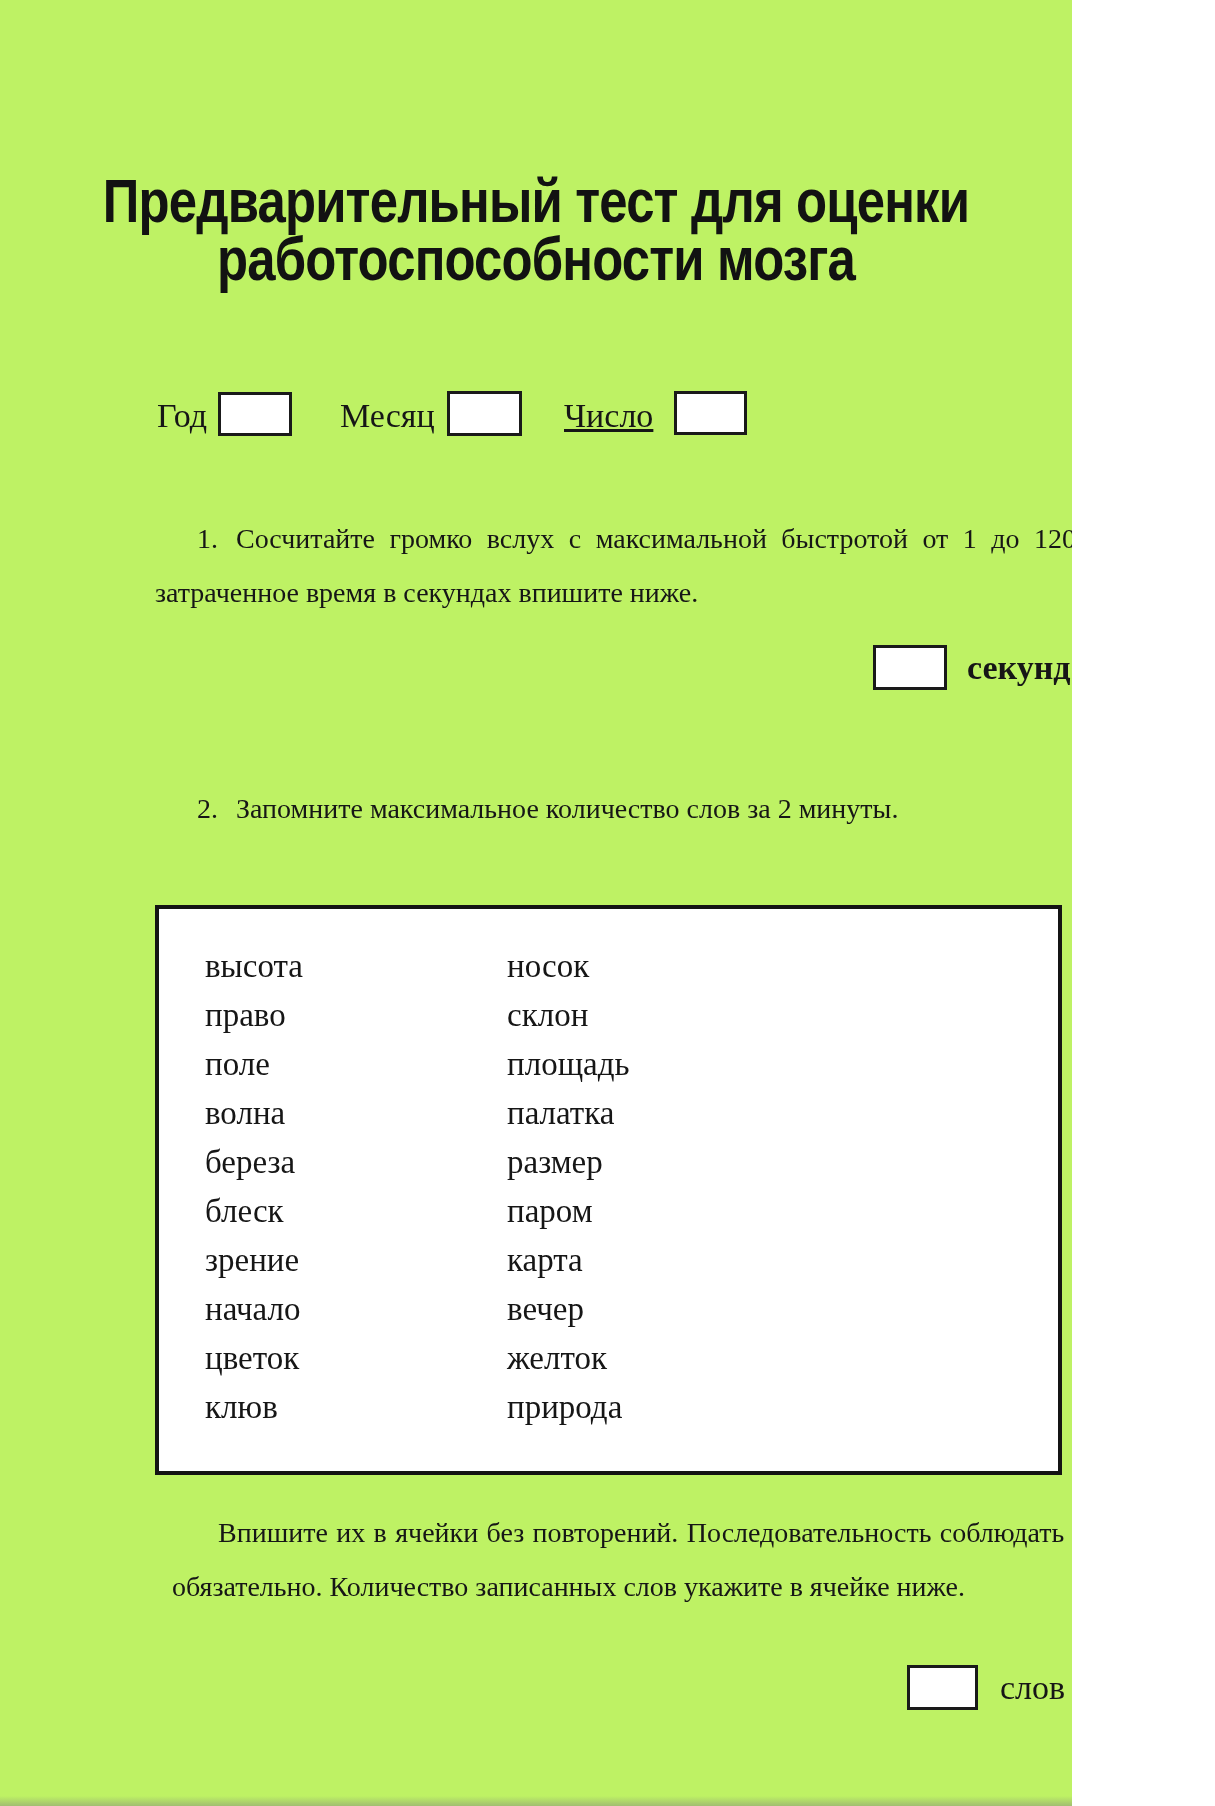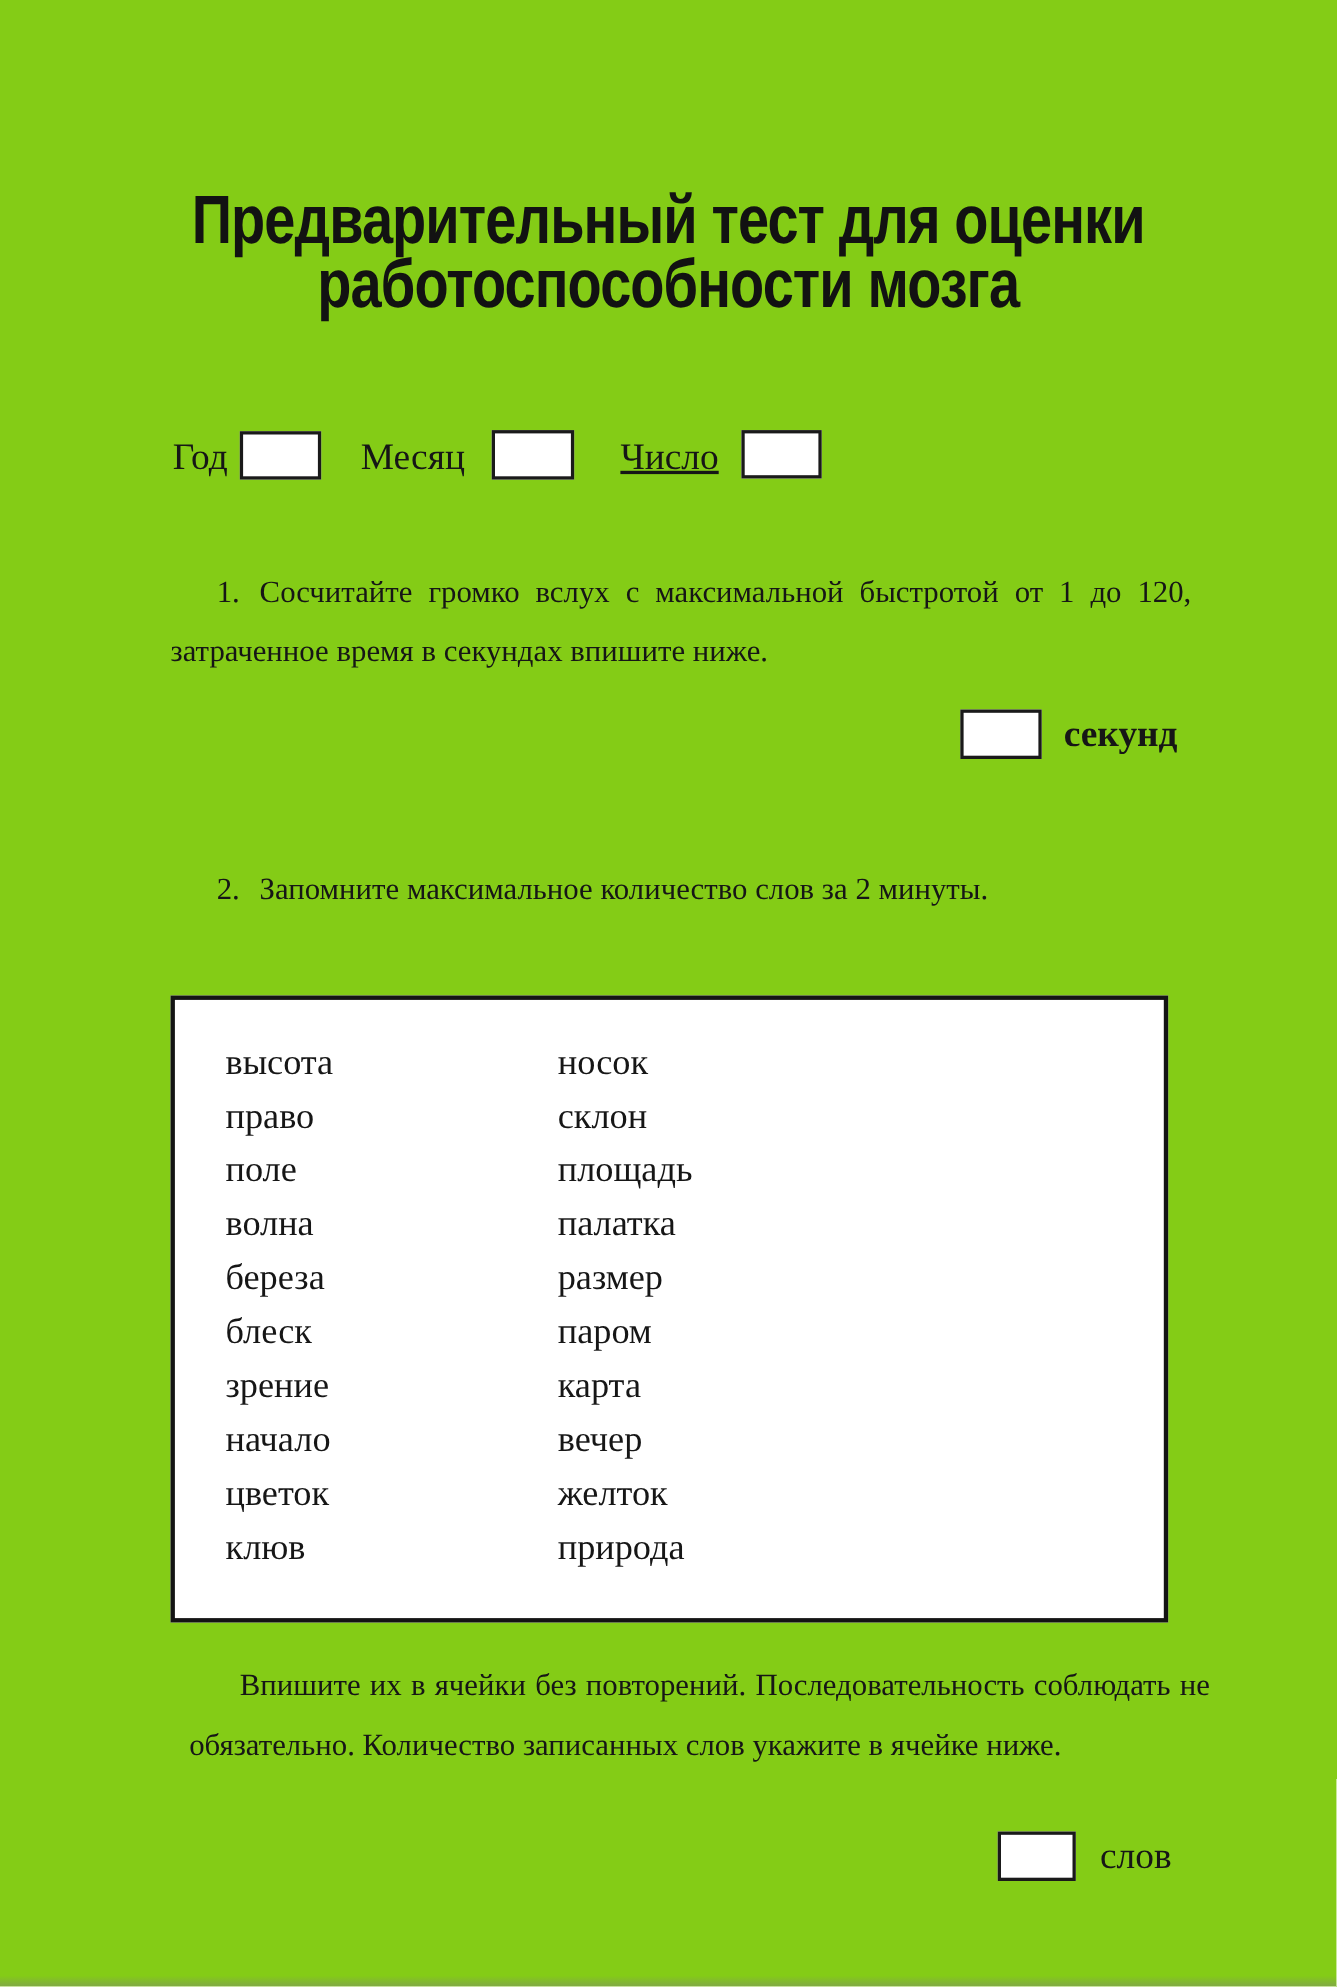--- a/index.html
+++ b/index.html
@@ -1,20 +1,20 @@
 <!DOCTYPE html>
 <html lang="ru"><head>
 <meta charset="utf-8">
 <style>
   html, body { margin: 0; padding: 0; background: #ffffff; }
   .page {
     position: relative;
-    width: 1215px;
+    width: 1072px;
     height: 1806px;
-    background: #84cc16;
+    background: #bef264;
     font-family: "Liberation Serif", serif;
     color: #161616;
     overflow: hidden;
   }
 
   
   .title {
     position: absolute;
     top: 172px;
     left: 0;
@@ -90,21 +90,21 @@
 <div class="page">
 
   <h1 class="title" style="margin:0">
     <span class="line">Предварительный тест для оценки</span>
     <span class="line">работоспособности мозга</span>
   </h1>
 
   <div class="label" style="left:157px; top:396px;">Год</div>
   <div class="fill-box" style="left:218px; top:392px; width:74px; height:44px;"></div>
 
-  <div class="label" style="left:328px; top:396px;">Месяц</div>
+  <div class="label" style="left:340px; top:396px;">Месяц</div>
   <div class="fill-box" style="left:447px; top:391px; width:75px; height:45px;"></div>
 
   <div class="label" style="left:564px; top:396px;text-decoration:underline;">Число</div>
   <div class="fill-box" style="left:674px; top:391px; width:73px; height:44px;"></div>
 
   <p class="para" style="top:512px;"><span class="num">1.</span><span>Сосчитайте громко вслух с максимальной быстротой от 1 до 120, затраченное время в секундах впишите ниже.</span></p>
 
   <div class="fill-box" style="left:873px; top:645px; width:74px; height:45px;"></div>
   <div class="label" style="left:967px; top:648px;font-weight:bold;">секунд</div>
 

